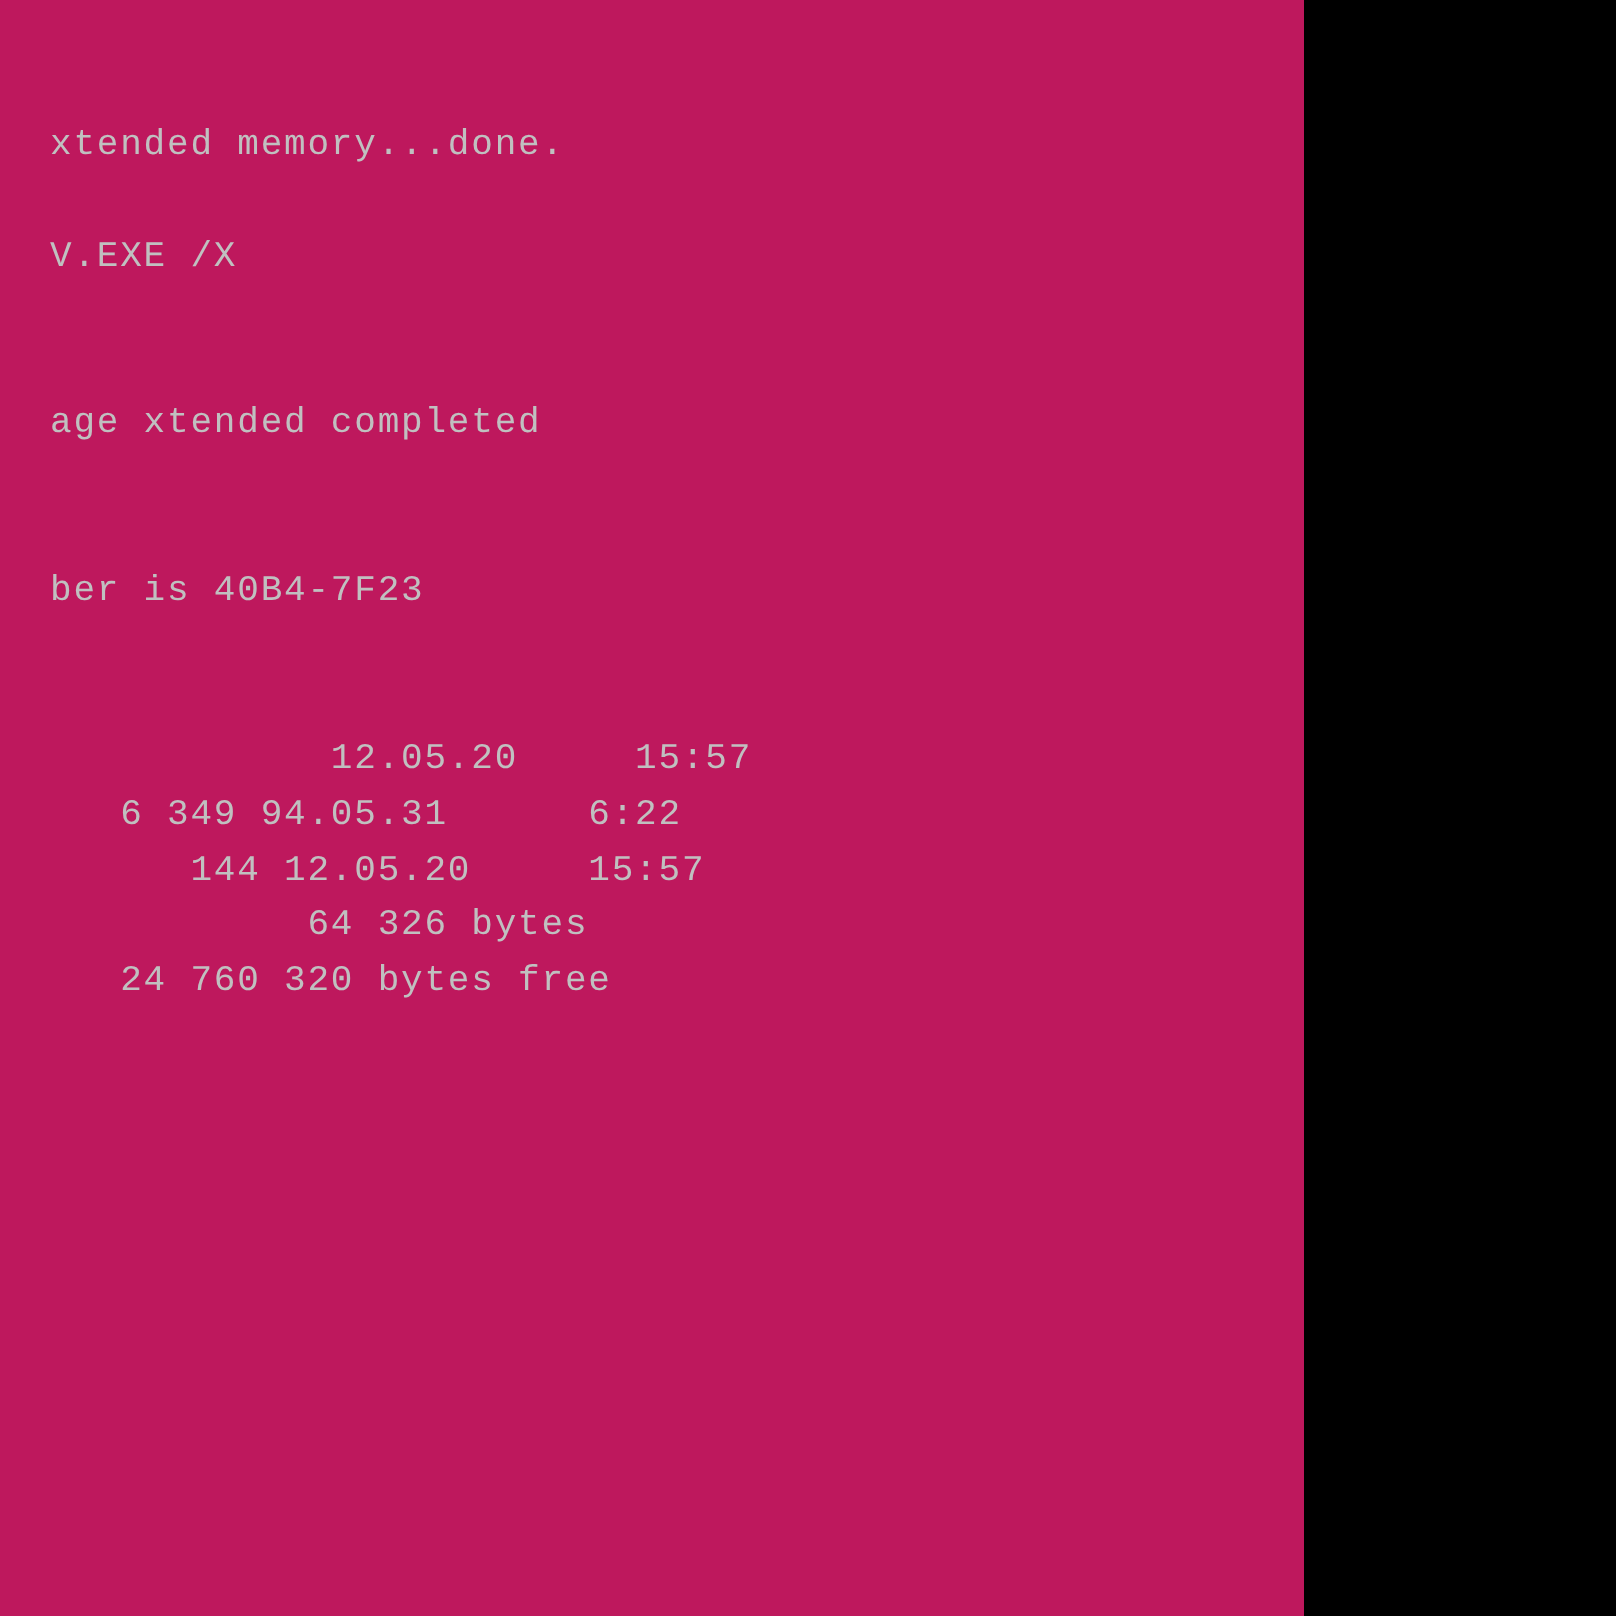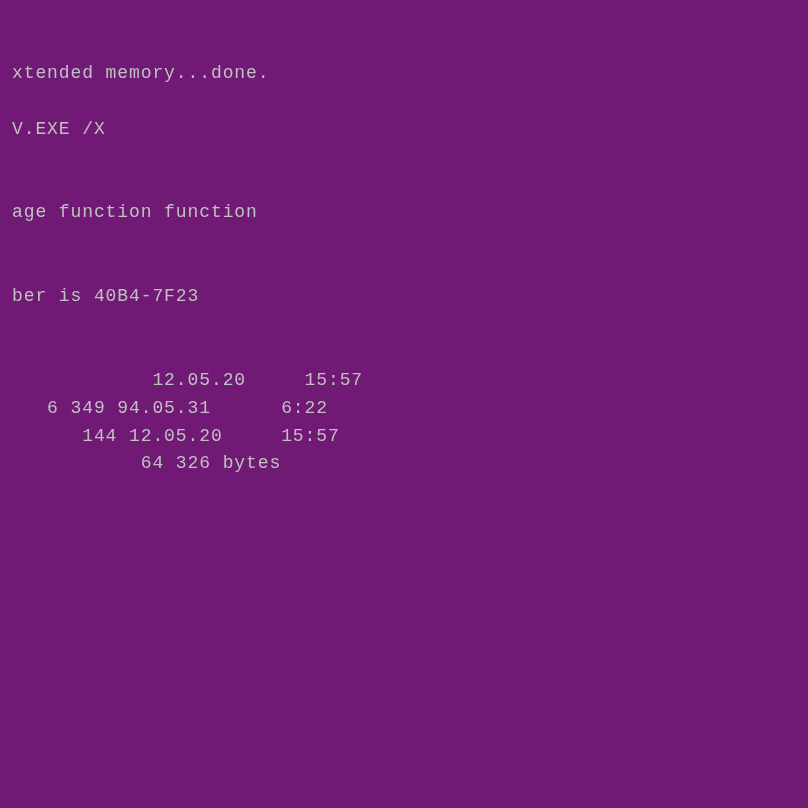--- a/index.html
+++ b/index.html
@@ -13,24 +13,24 @@
       width: 808px;
       height: 808px;
       overflow: hidden;
       font-family: 'Courier New', Courier, monospace;
       font-size: 18px;
       color: #c0c0c0;
       line-height: 1.55;
     }
 
     .terminal {
-      width: 808px;
+      width: 652px;
       height: 808px;
-      background-color: #701a75;
-      padding: 60px 0 0 12px;
+      background-color: #be185d;
+      padding: 60px 0 0 25px;
     }
 
     .line {
       white-space: pre;
       display: block;
       font-family: 'Courier New', Courier, monospace;
       font-size: 18px;
       color: #c0c0c0;
       letter-spacing: 0.05em;
     }
@@ -42,23 +42,24 @@
   </style>
 </head>
 <body>
 
 <div class="terminal">
 <span class="line">xtended memory...done.</span>
     <span class="blank"></span>
     <span class="line">V.EXE /X</span>
     <span class="blank"></span>
     <span class="blank"></span>
-    <span class="line">age function function</span>
+    <span class="line">age xtended completed</span>
     <span class="blank"></span>
     <span class="blank"></span>
     <span class="line">ber is 40B4-7F23</span>
     <span class="blank"></span>
     <span class="blank"></span>
     <span class="line">            12.05.20     15:57</span>
     <span class="line">   6 349 94.05.31      6:22</span>
     <span class="line">      144 12.05.20     15:57</span>
     <span class="line">           64 326 bytes</span>
+    <span class="line">   24 760 320 bytes free</span>
   </div>
 
 </body></html>

